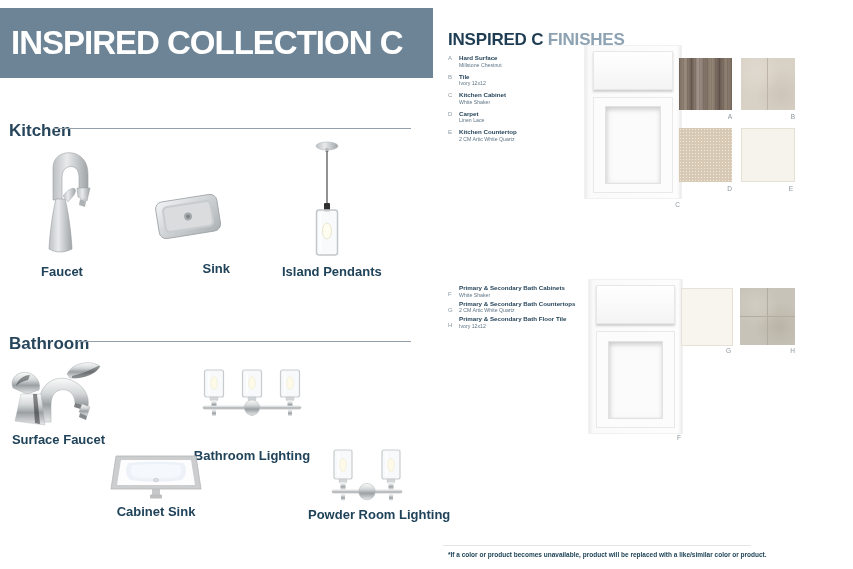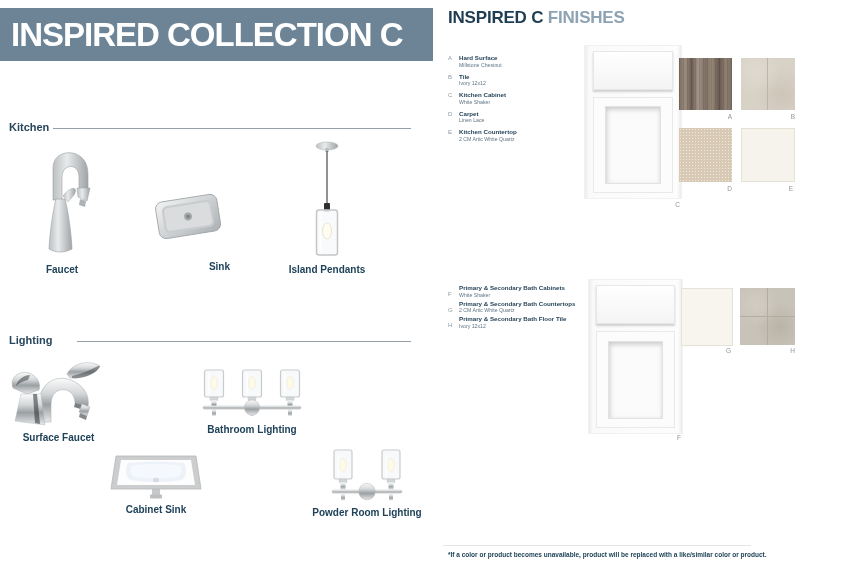--- a/index.html
+++ b/index.html
@@ -1,41 +1,41 @@
 <!DOCTYPE html>
 <html><head>
 <meta charset="utf-8">
 <style>
   html,body{margin:0;padding:0;background:#ffffff;}
   .page{position:relative;width:853px;height:569px;background:#ffffff;
         font-family:"Liberation Sans",sans-serif;overflow:hidden;}
 
   
-  .banner{position:absolute;left:0;top:8px;width:433px;height:53px;
+  .banner{position:absolute;left:0;top:8px;width:433px;height:70px;
           background:#6d8496;display:flex;align-items:center;}
   .banner-title{color:#ffffff;font-size:33px;font-weight:bold;letter-spacing:-1px;
                 padding-left:11px;white-space:nowrap;}
 
   
   .heading{position:absolute;font-size:17px;font-weight:bold;color:#1e3d53;
            letter-spacing:-0.2px;white-space:nowrap;}
   .heading .light{color:#8da2b2;}
   #fixtures-heading{left:9px;top:88px;}
-  #finishes-heading{left:448px;top:8px;}
-
-  .subhead{position:absolute;font-size:11px;font-weight:bold;color:#27465c;white-space:nowrap;}
+  #finishes-heading{left:448px;top:30px;}
+
+  .subhead{position:absolute;font-size:17px;font-weight:bold;color:#27465c;white-space:nowrap;}
   #kitchen-subhead{left:9px;top:121px;}
   #bathrooms-subhead{left:9px;top:334px;}
   .rule{position:absolute;height:1px;background:#93a0aa;}
   #kitchen-rule{left:53px;top:128px;width:358px;}
   #bathrooms-rule{left:77px;top:341px;width:334px;}
 
   
   .fig{position:absolute;}
-  .fig-label{position:absolute;font-size:10px;font-weight:bold;color:#20435a;
+  .fig-label{position:absolute;font-size:13px;font-weight:bold;color:#20435a;
              text-align:center;white-space:nowrap;}
 
   
   .flist{position:absolute;left:448px;}
   #kitchen-flist{top:54px;width:150px;}
   #bath-flist{top:284px;width:150px;}
   .fitem{display:flex;margin-bottom:5px;}
   #bath-flist .fitem{margin-bottom:2px;align-items:flex-end;}
   .fletter{width:11px;font-size:6px;color:#8c99a3;flex:none;padding-top:1px;}
   #bath-flist .fletter{padding-top:0;padding-bottom:0.5px;}
@@ -149,21 +149,21 @@
     <ellipse cx="25" cy="7" rx="11" ry="4" fill="url(#gSteel)" stroke="#a8adaf" stroke-width="0.5"></ellipse>
     <rect x="23.4" y="9" width="3.2" height="4" fill="#b7bbbd"></rect>
     <line x1="25" y1="12" x2="25" y2="66" stroke="#4a4a4a" stroke-width="1.2"></line>
     <rect x="22" y="64" width="6" height="9" rx="1" fill="#2f2f2f"></rect>
     <rect x="14.5" y="71" width="21" height="45" rx="2.5" fill="#f7f9fa" fill-opacity="0.88" stroke="#c3c7c9" stroke-width="1.5"></rect>
     <ellipse cx="25" cy="92" rx="4.5" ry="8" fill="#fffdf0" stroke="#e6e0c8" stroke-width="0.8"></ellipse>
     <line x1="18.5" y1="74" x2="18.5" y2="113" stroke="#ffffff" stroke-width="2" opacity="0.85"></line>
   </svg>
   <div class="fig-label" style="left:282px;top:264px;width:90px;">Island Pendants</div>
 
-  <div class="subhead" id="bathrooms-subhead">Lighting</div>
+  <div class="subhead" id="bathrooms-subhead">Bathroom</div>
   <div class="rule" id="bathrooms-rule"></div>
 
   <svg class="fig" style="left:10px;top:357px;" width="97" height="72" viewBox="0 0 97 72">
     <defs>
       <linearGradient id="gCh" x1="0" y1="0" x2="0" y2="1">
         <stop offset="0" stop-color="#fafbfb"></stop>
           <stop offset="0.35" stop-color="#d4d7d8"></stop>
         <stop offset="0.6" stop-color="#9ba0a3"></stop>
           <stop offset="1" stop-color="#e6e8e9"></stop>
       </linearGradient>
@@ -202,21 +202,21 @@
       <rect x="81.5" y="1" width="19" height="27" rx="2" fill="#f7f9fa" fill-opacity="0.92" stroke="#c8cbcd" stroke-width="1.2"></rect>
       <line x1="86" y1="4" x2="86" y2="25" stroke="#ffffff" stroke-width="1.5" opacity="0.9"></line>
       <ellipse cx="91" cy="14" rx="3.2" ry="6.2" fill="#fdfbe7" stroke="#ece5cb" stroke-width="0.5"></ellipse>
       <rect x="87" y="28" width="8" height="3.5" fill="#d2d5d6" stroke="#b7babc" stroke-width="0.3"></rect>
       <rect x="88.5" y="31.5" width="5" height="6.5" fill="url(#gCh)"></rect>
       <rect x="89" y="40" width="4" height="7" rx="1" fill="url(#gCh)"></rect>
     </g>
     <rect x="4" y="37" width="98" height="3.2" rx="1.6" fill="url(#gCh)" stroke="#b4b7b9" stroke-width="0.4"></rect>
     <circle cx="53" cy="38.6" r="7.6" fill="url(#gCh)" stroke="#b0b3b5" stroke-width="0.5"></circle>
   </svg>
-  <div class="fig-label" style="left:192px;top:424px;width:120px;">Bathroom Lighting</div>
+  <div class="fig-label" style="left:192px;top:448px;width:120px;">Bathroom Lighting</div>
 
   <svg class="fig" style="left:107px;top:451px;" width="98" height="50" viewBox="0 0 98 50">
     <rect x="45" y="38" width="8" height="6" fill="#c7c8ca"></rect>
     <rect x="43" y="43.5" width="12" height="4" rx="1" fill="#bdbec0"></rect>
     <path d="M9 5 L89 5 L94 38 L4 38 Z" fill="#cccdce" stroke="#b5b6b7" stroke-width="0.8"></path>
     <path d="M14 9 L84 9 L88 34 L10 34 Z" fill="#fdfdfe"></path>
     <path d="M21 12 Q49 9 77 12 Q82 22 75 29 Q49 33 23 29 Q16 22 21 12 Z" fill="#edf1f8"></path>
     <path d="M25 14 Q49 12 73 14 Q77 21 71 26 Q49 29 27 26 Q21 21 25 14 Z" fill="#f5f8fc"></path>
     <ellipse cx="49" cy="29" rx="2.6" ry="1.8" fill="#d9dce1" stroke="#c3c7cd" stroke-width="0.5"></ellipse>
   </svg>

